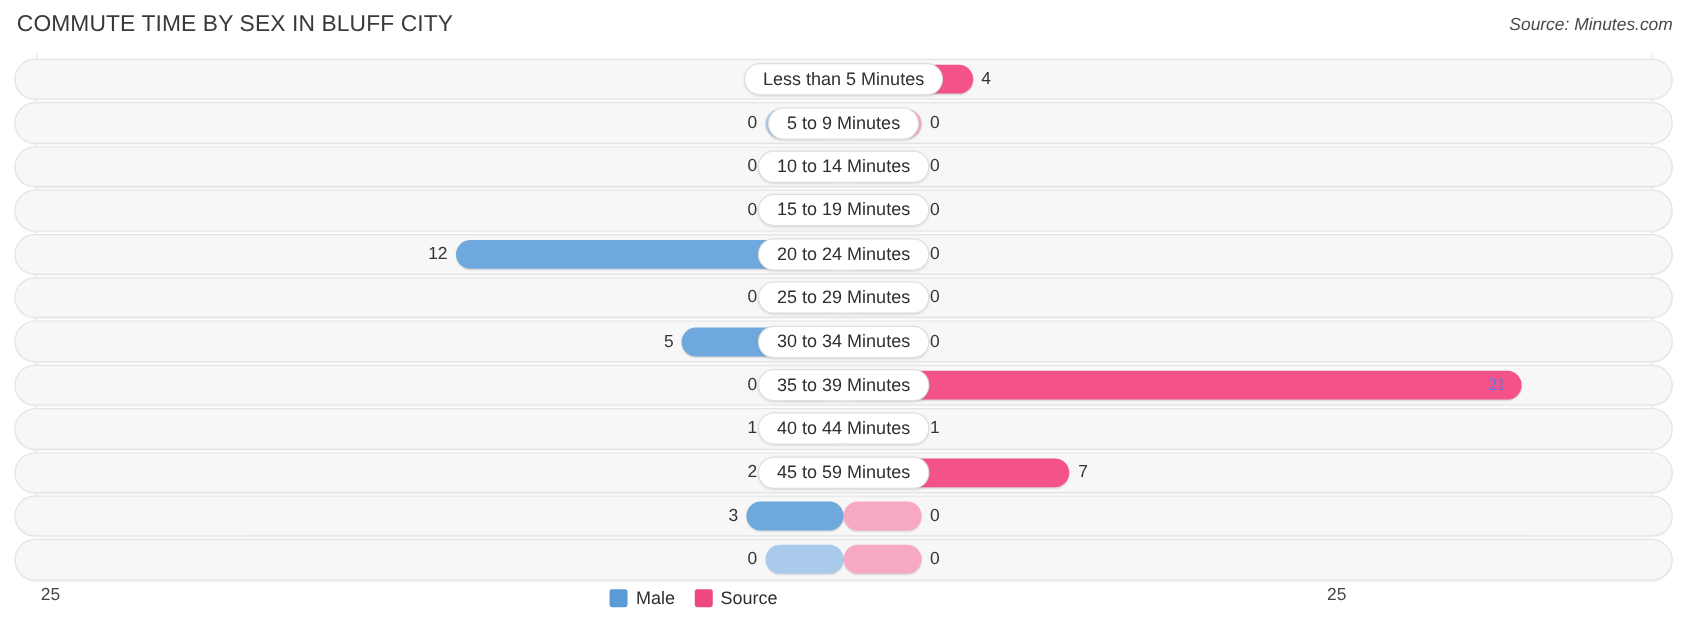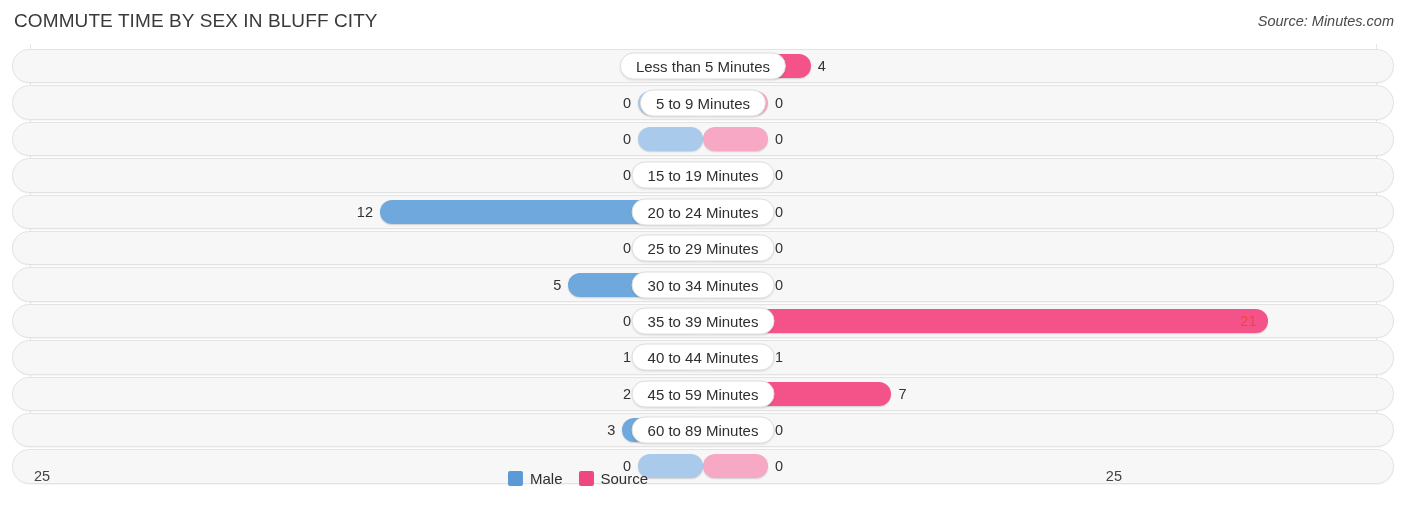--- a/index.html
+++ b/index.html
@@ -71,21 +71,21 @@
     position: absolute;
     top: 50%;
     transform: translateY(-50%);
     font-size: 14.5px;
     color: #333;
     white-space: nowrap;
     line-height: 1;
   }
   .val-male   { text-align: right; }
   .val-female { text-align: left; }
-  .val-inside { color: #ef4444; }
+  .val-inside { color: #3b82f6; font-family: Liberation Serif, serif; }
 
   .cat-pill {
     position: absolute;
     left: 50%;
     top: 50%;
     transform: translate(-50%, -50%);
     background: #ffffff;
     border: 1px solid #dedede;
     border-radius: 15px;
     height: 27px;
@@ -93,21 +93,21 @@
     padding: 0 15px;
     font-size: 15px;
     color: #2f2f2f;
     white-space: nowrap;
     box-shadow: 0 1px 2px rgba(0,0,0,.10);
     z-index: 5;
   }
 
   
   .footer {
-    position: absolute; left: 0; top: 464px; width: 1156px; height: 38px;
+    position: absolute; left: 0; top: 484px; width: 1156px; height: 38px;
   }
   .axis-label {
     position: absolute; top: 4px;
     font-size: 14.5px; color: #444;
   }
   .axis-left  { left: 34px; }
   .axis-right { right: 34px; }
 
   .legend {
     position: absolute; left: 50%; top: 6px;
@@ -154,20 +154,21 @@
           <div class="cat-pill">5 to 9 Minutes</div>
         </div>
         <div class="row">
           <div class="track"></div>
           <div class="bars">
             <div class="bar bar-male" style="width: 65px; background: rgb(169, 202, 235);"></div>
             <div class="val val-male" style="right: calc(50% + 72px);">0</div>
             <div class="bar bar-female" style="width: 65px; background: rgb(247, 168, 196);"></div>
             <div class="val val-female" style="left: calc(50% + 72px);">0</div>
           </div>
+          <div class="cat-pill">10 to 14 Minutes</div>
         </div>
         <div class="row">
           <div class="track"></div>
           <div class="bars">
             <div class="bar bar-male" style="width: 65px; background: rgb(169, 202, 235);"></div>
             <div class="val val-male" style="right: calc(50% + 72px);">0</div>
             <div class="bar bar-female" style="width: 65px; background: rgb(247, 168, 196);"></div>
             <div class="val val-female" style="left: calc(50% + 72px);">0</div>
           </div>
           <div class="cat-pill">15 to 19 Minutes</div>
@@ -233,21 +234,20 @@
           <div class="cat-pill">45 to 59 Minutes</div>
         </div>
         <div class="row">
           <div class="track"></div>
           <div class="bars">
             <div class="bar bar-male" style="width: 80.76px; background: rgb(111, 168, 220);"></div>
             <div class="val val-male" style="right: calc(50% + 87.76px);">3</div>
             <div class="bar bar-female" style="width: 65px; background: rgb(247, 168, 196);"></div>
             <div class="val val-female" style="left: calc(50% + 72px);">0</div>
           </div>
-          <div class="cat-pill">60 to 89 Minutes</div>
         </div>
         <div class="row">
           <div class="track"></div>
           <div class="bars">
             <div class="bar bar-male" style="width: 65px; background: rgb(169, 202, 235);"></div>
             <div class="val val-male" style="right: calc(50% + 72px);">0</div>
             <div class="bar bar-female" style="width: 65px; background: rgb(247, 168, 196);"></div>
             <div class="val val-female" style="left: calc(50% + 72px);">0</div>
           </div>
         </div>

